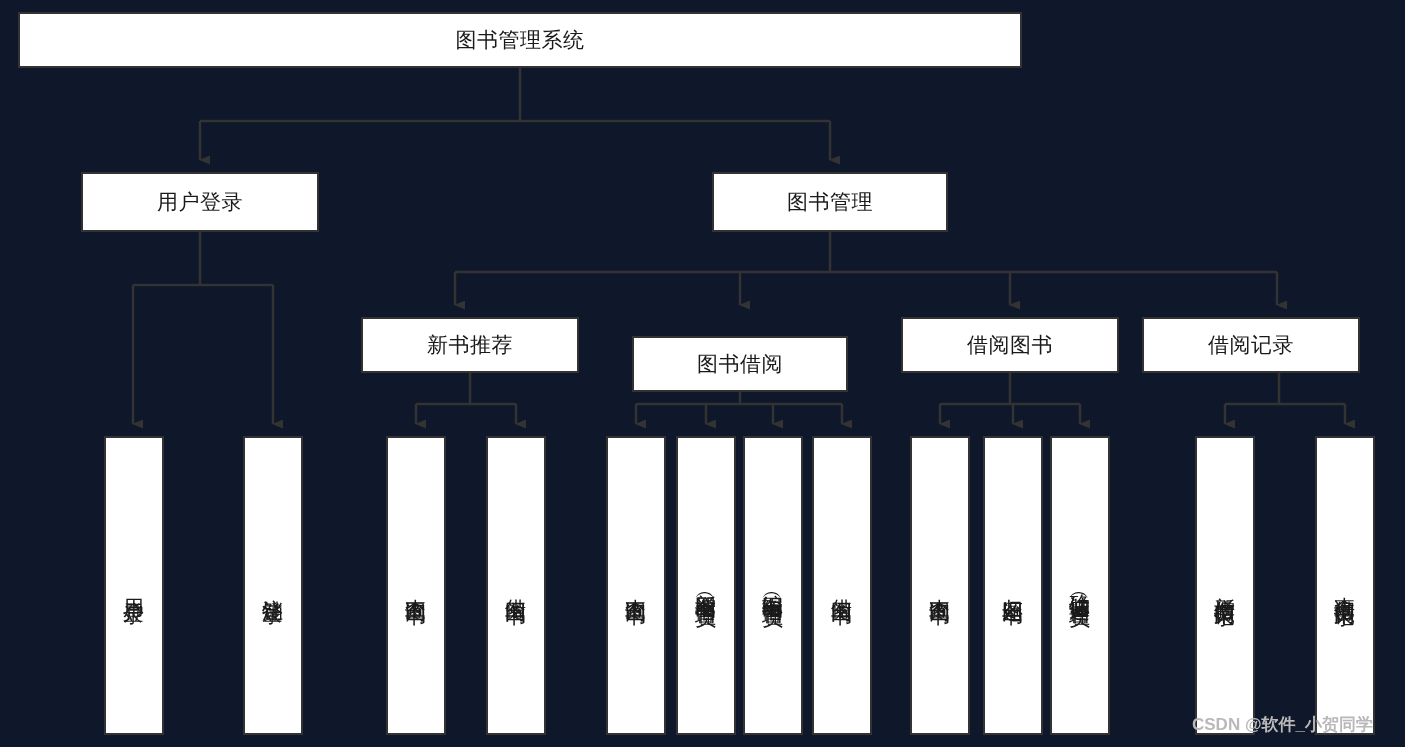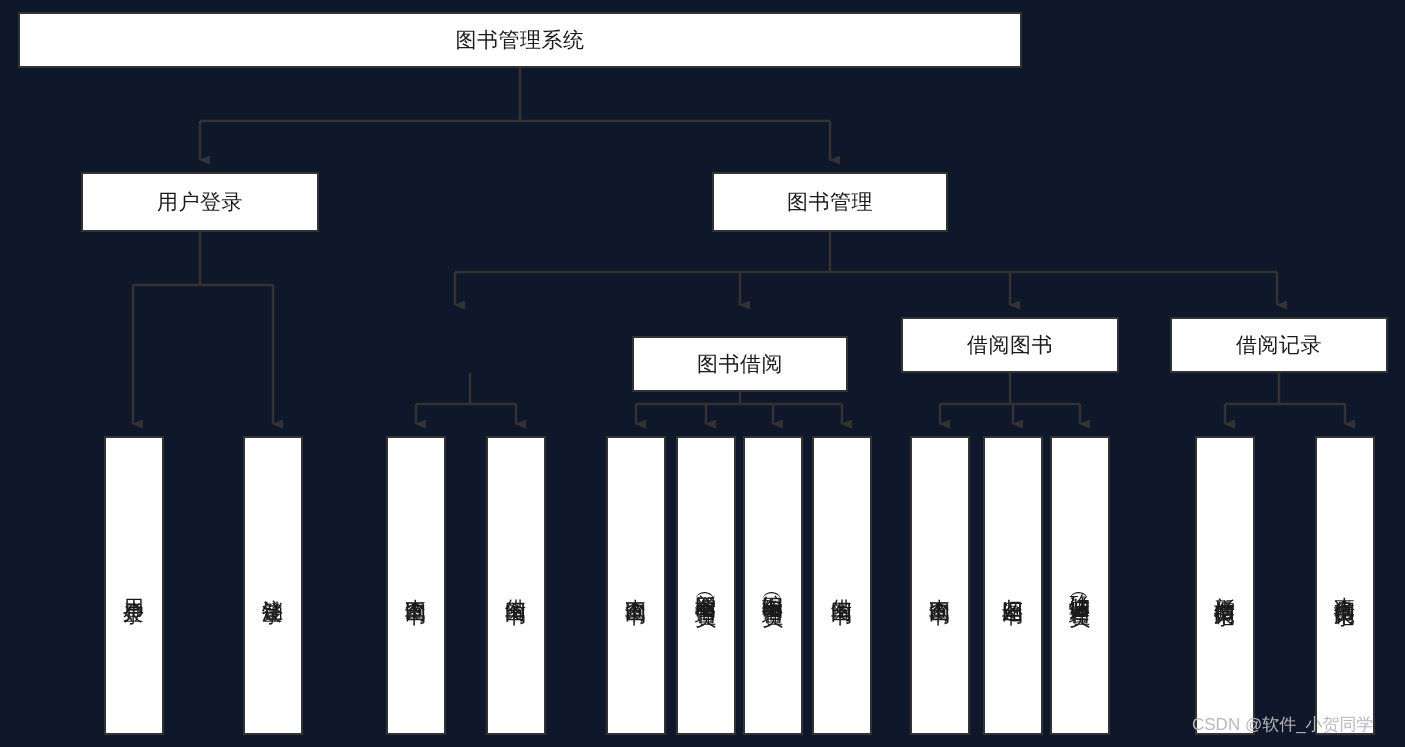--- a/index.html
+++ b/index.html
@@ -116,27 +116,30 @@
     <span>图书管理系统</span>
   </div>
 
   <div class="node node-h" style="left:81px; top:172px; width:238px; height:60px;">
     <span>用户登录</span>
   </div>
   <div class="node node-h" style="left:712px; top:172px; width:236px; height:60px;text-align:center;">
     <span>图书管理</span>
   </div>
 
+  <div class="node node-h" style="left:361px; top:317px; width:218px; height:56px;">
+    <span>新书推荐</span>
+  </div>
   <div class="node node-h" style="left:632px; top:336px; width:216px; height:56px;">
     <span>图书借阅</span>
   </div>
   <div class="node node-h" style="left:901px; top:317px; width:218px; height:56px;">
     <span>借阅图书</span>
   </div>
-  <div class="node node-h" style="left:1170px; top:317px; width:218px; height:56px;">
+  <div class="node node-h" style="left:1142px; top:317px; width:218px; height:56px;">
     <span>借阅记录</span>
   </div>
 
   <div class="node node-v" style="left:104px; top:436px; width:60px; height:299px;">
     <span>用户登录</span>
   </div>
   <div class="node node-v" style="left:243px; top:436px; width:60px; height:299px;">
     <span>注销登录</span>
   </div>
 
@@ -170,15 +173,15 @@
     <span>确认归还（管理员）</span>
   </div>
 
   <div class="node node-v" style="left:1195px; top:436px; width:60px; height:299px;">
     <span>新增借阅记录</span>
   </div>
   <div class="node node-v" style="left:1315px; top:436px; width:60px; height:299px;">
     <span>查询借阅记录</span>
   </div>
 
-  <div class="watermark" style="left:1192px; top:713px;">CSDN @软件_小贺同学</div>
+  <div class="watermark" style="left:1192px; top:713px;font-weight:bold;">CSDN @软件_小贺同学</div>
 
 </div>
 
 </body></html>

